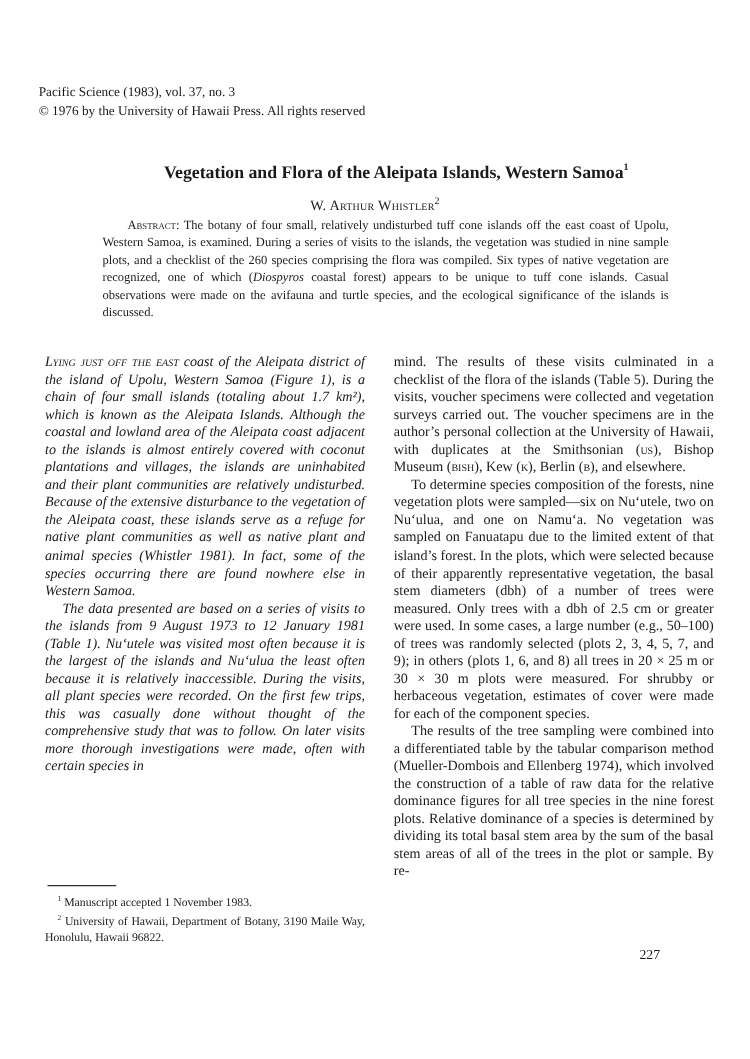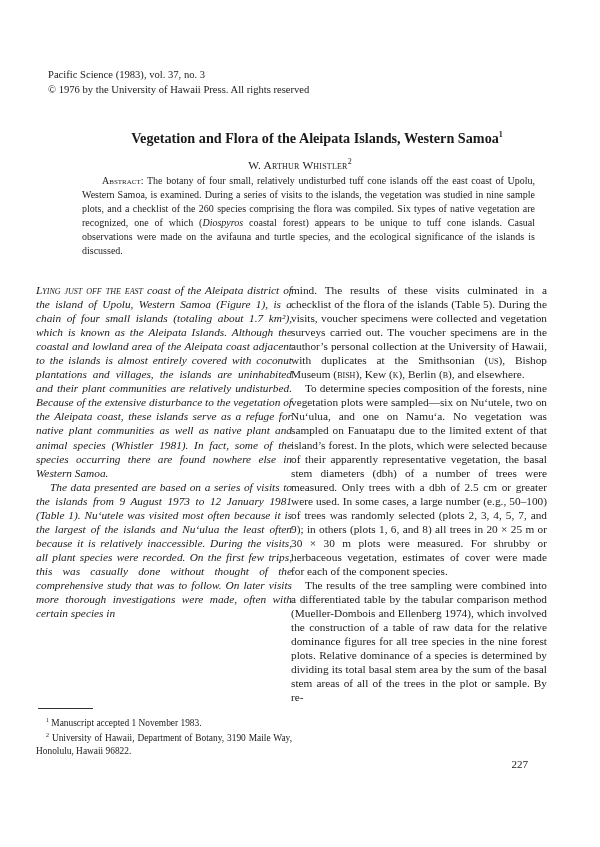--- a/index.html
+++ b/index.html
@@ -1,30 +1,30 @@
 <!DOCTYPE html>
 <html><head>
 <meta charset="utf-8">
 <style>
   html, body { margin: 0; padding: 0; background: #ffffff; }
   body { width: 600px; height: 847px; position: relative; overflow: hidden;
          font-family: "Liberation Serif", "DejaVu Serif", serif; color: #1a1a1a; }
-  .journal { position: absolute; left: 48px; top: 67px; font-size: 10.6px; line-height: 15px; }
+  .journal { position: absolute; left: 31px; top: 67px; font-size: 10.6px; line-height: 15px; }
   .title { position: absolute; left: 17px; width: 600px; top: 130px; text-align: center;
            font-weight: bold; font-size: 14.2px; }
   .title sup, .author sup { font-size: 8px; vertical-align: super; line-height: 0; }
   .author { position: absolute; left: 0; width: 600px; top: 159px; text-align: center;
             font-size: 11.4px; font-variant: small-caps; letter-spacing: 0.2px; }
   .abstract { position: absolute; left: 82px; top: 174px; width: 453px;
               font-size: 10px; line-height: 14px; text-align: justify; text-indent: 20px; }
   .abstract .lbl { font-variant: small-caps; }
   .col { position: absolute; top: 283px; width: 256px; font-size: 11.3px; line-height: 14.05px;
          text-align: justify; }
   .col.left { left: 36px; font-style: italic; }
-  .col.right { left: 291px; }
+  .col.right { left: 315px; }
   .col p { margin: 0; text-indent: 14px; }
   .col p.noindent { text-indent: 0; }
   .sc { font-variant: small-caps; }
   .heading { text-align: center; font-size: 8.6px; letter-spacing: 0.6px; margin: 40px 0 10px 0; }
   .fn-rule { position: absolute; left: 38px; top: 708px; width: 55px; border-top: 1px solid #333; }
   .footnotes { position: absolute; left: 36px; top: 714px; width: 256px; font-size: 9.4px;
                line-height: 12.3px; text-align: justify; }
   .footnotes p { margin: 0; text-indent: 10px; }
   .footnotes sup { font-size: 6px; }
   .pageno { position: absolute; left: 0; width: 528px; top: 746px; text-align: right; font-size: 11px; margin-top: 12px; }

